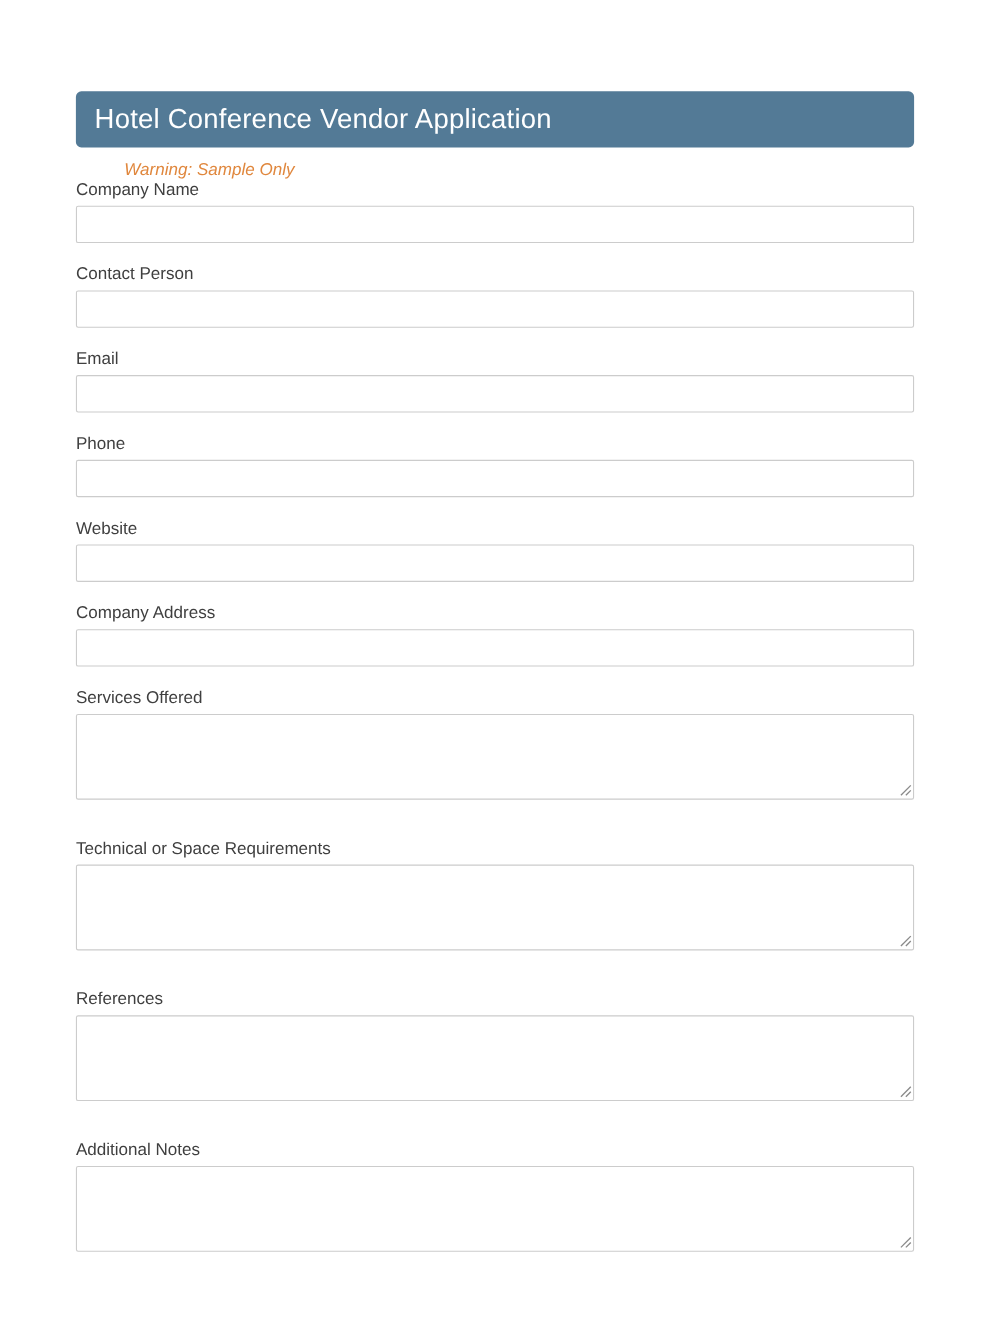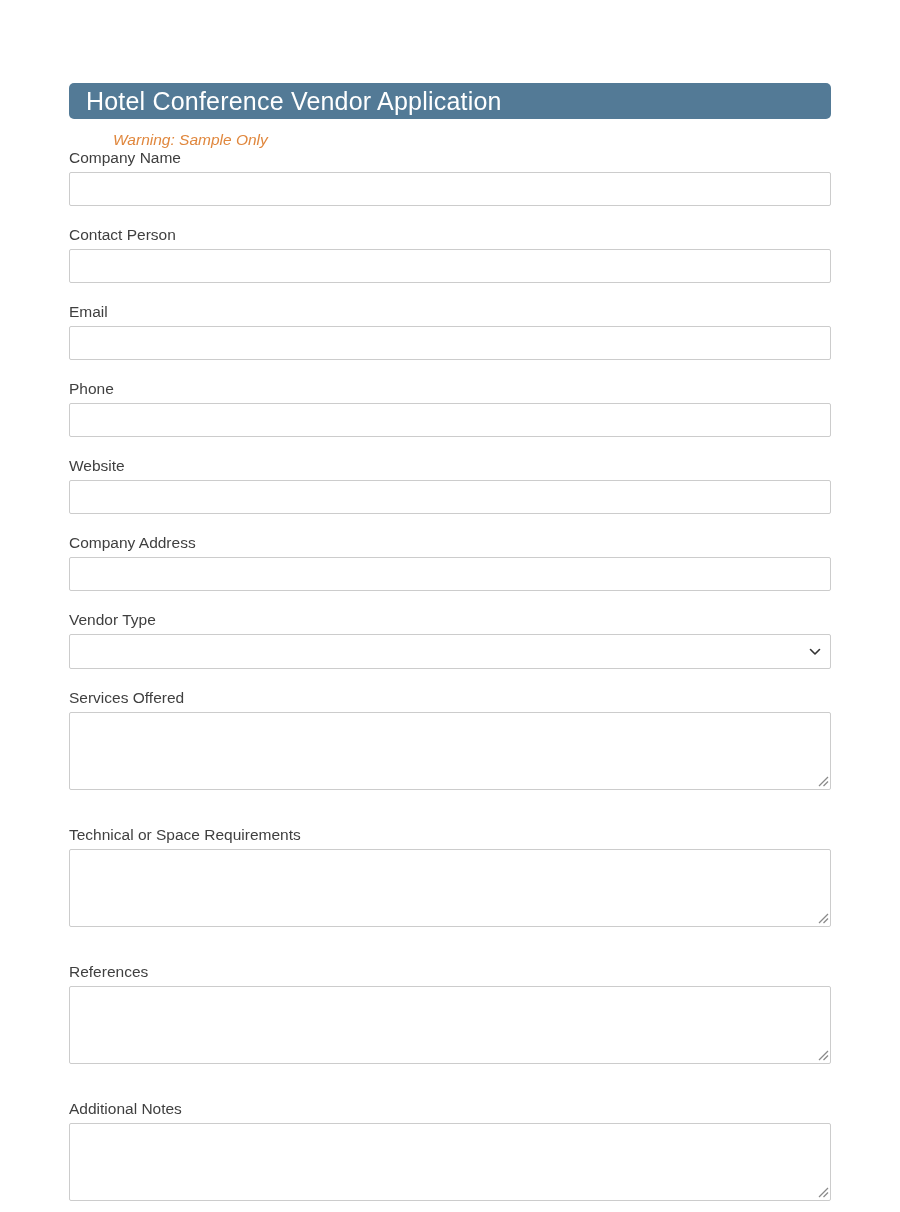--- a/index.html
+++ b/index.html
@@ -9,21 +9,21 @@
     height: 1212px;
     font-family: "Liberation Sans", sans-serif;
     overflow: hidden;
   }
   .page {
     width: 762px;
     margin: 0 auto;
     padding-top: 83px;
   }
   .header-bar {
-    height: 36px;
+    height: 51px;
     background: #537a96;
     border-radius: 5px;
     display: flex;
     align-items: center;
     padding: 15px 17px;
     margin-bottom: 12px;
   }
   .header-bar h1 {
     color: #ffffff;
     font-size: 25px;
@@ -153,31 +153,20 @@
   <div class="field-group">
     <label>Website</label>
     <input type="text" class="text-input" value="" style="">
   </div>
 
   <div class="field-group">
     <label>Company Address</label>
     <input type="text" class="text-input" value="" style="">
   </div>
 
-  <div class="field-group">
-    <label>Vendor Type</label>
-    <div class="select-wrap">
-      <select class="select-input">
-        <option value=""></option>
-      </select>
-      <svg class="chevron" viewBox="0 0 12 8">
-        <polyline points="1.5,1.5 6,6 10.5,1.5" fill="none" stroke="#333333" stroke-width="1.6" stroke-linecap="round" stroke-linejoin="round"></polyline>
-      </svg>
-    </div>
-  </div>
 
   <div class="field-group ta">
     <label>Services Offered</label>
     <div class="ta-wrap">
       <textarea class="textarea-input" style=""></textarea>
       <svg class="grip" viewBox="0 0 11 11">
         <line x1="1" y1="10" x2="10" y2="1" stroke="#8a8a8a" stroke-width="1.2"></line>
         <line x1="5.5" y1="10" x2="10" y2="5.5" stroke="#8a8a8a" stroke-width="1.2"></line>
       </svg>
     </div>

